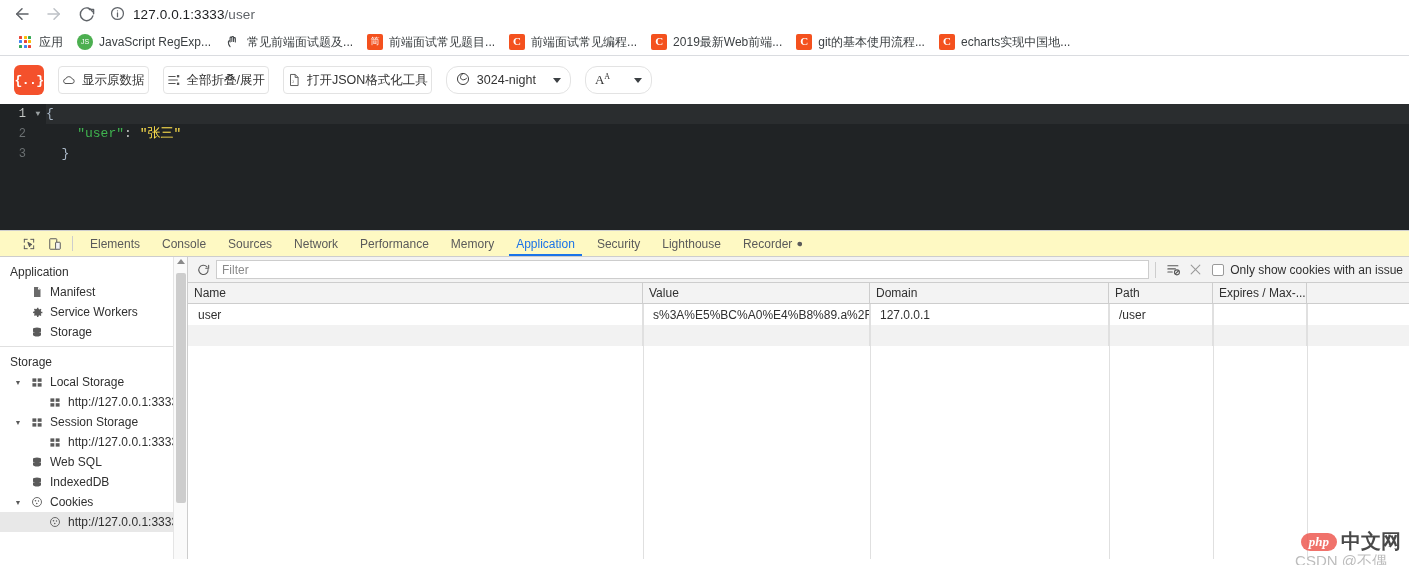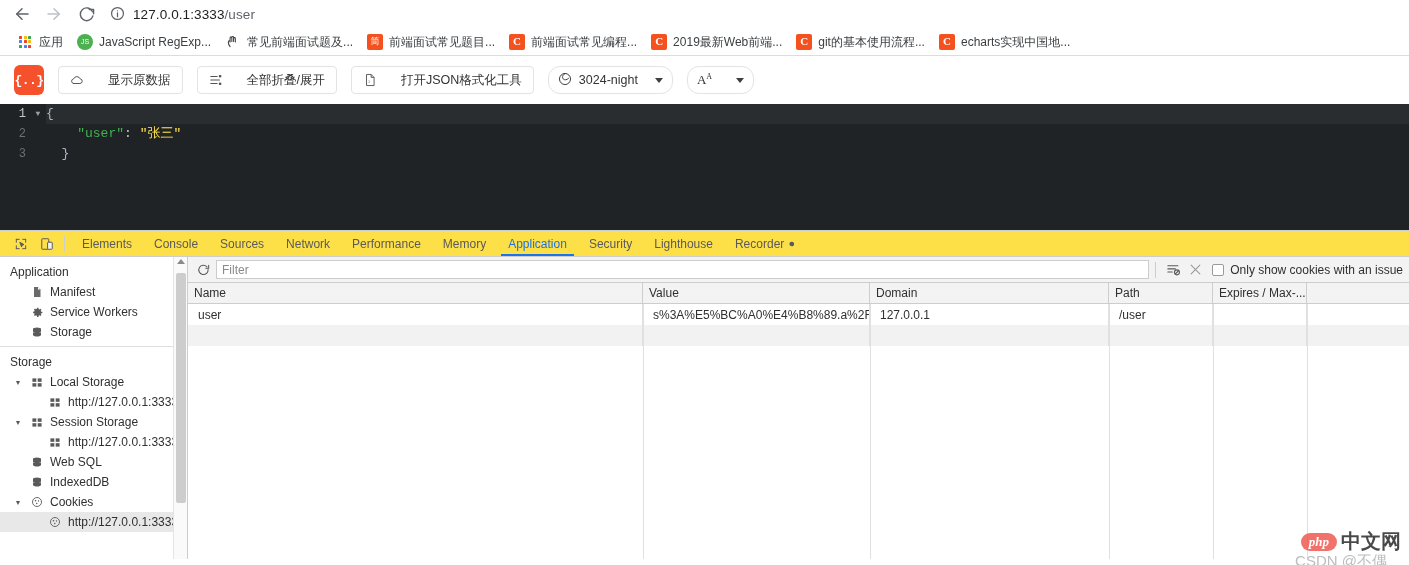--- a/index.html
+++ b/index.html
@@ -143,22 +143,22 @@
     cursor: pointer;
     flex: 0 0 auto;
   }
   .tb-btn {
     height: 28px;
     border: 1px solid #e3e3e3;
     border-radius: 4px;
     background: #fff;
     display: flex;
     align-items: center;
-    gap: 24px;
-    padding: 0 11px;
+    gap: 6px;
+    padding: 0 3px;
     font-size: 12.5px;
     color: #333;
     cursor: pointer;
     white-space: nowrap;
     flex: 0 0 auto;
   }
   .tb-btn .g { color:#555; display:flex; align-items:center; }
   .tb-select {
     height: 28px;
     border: 1px solid #e3e3e3;
@@ -236,23 +236,23 @@
     border-top: 1px solid #cdcdcd;
     background: #f3f3f3;
     height: 329px;
     display: flex;
     flex-direction: column;
   }
   #dt-tabbar {
     height: 26px;
     display: flex;
     align-items: stretch;
-    background: #fde047;
+    background: #fef9c3;
     border-bottom: 1px solid #cdcdcd;
-    padding-left: 8px;
+    padding-left: 16px;
   }
   .dt-icobtn {
     width: 26px;
     display: flex; align-items: center; justify-content: center;
     cursor: pointer;
     color: #5a5a5a;
   }
   .dt-sep {
     width: 1px;
     background: #cdcdcd;

